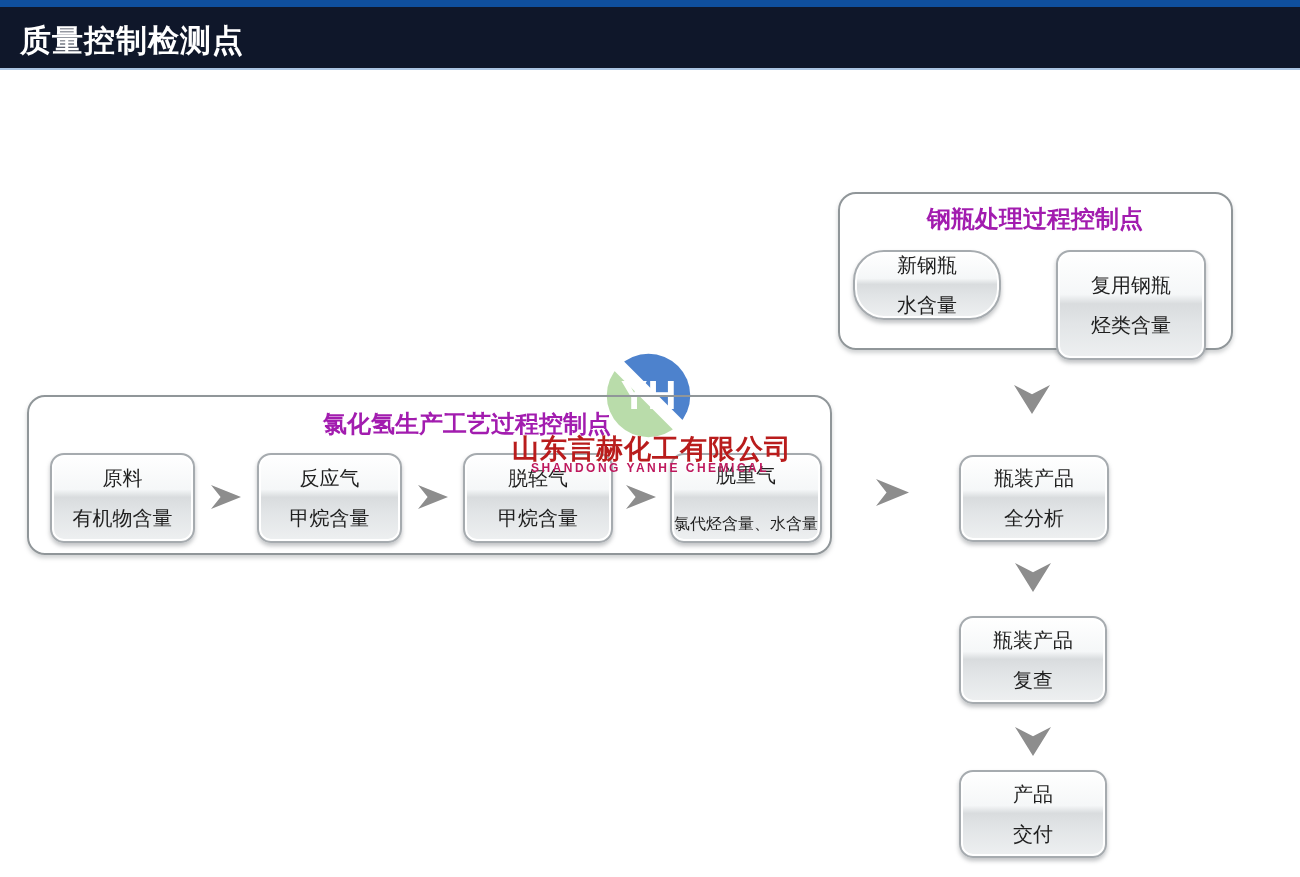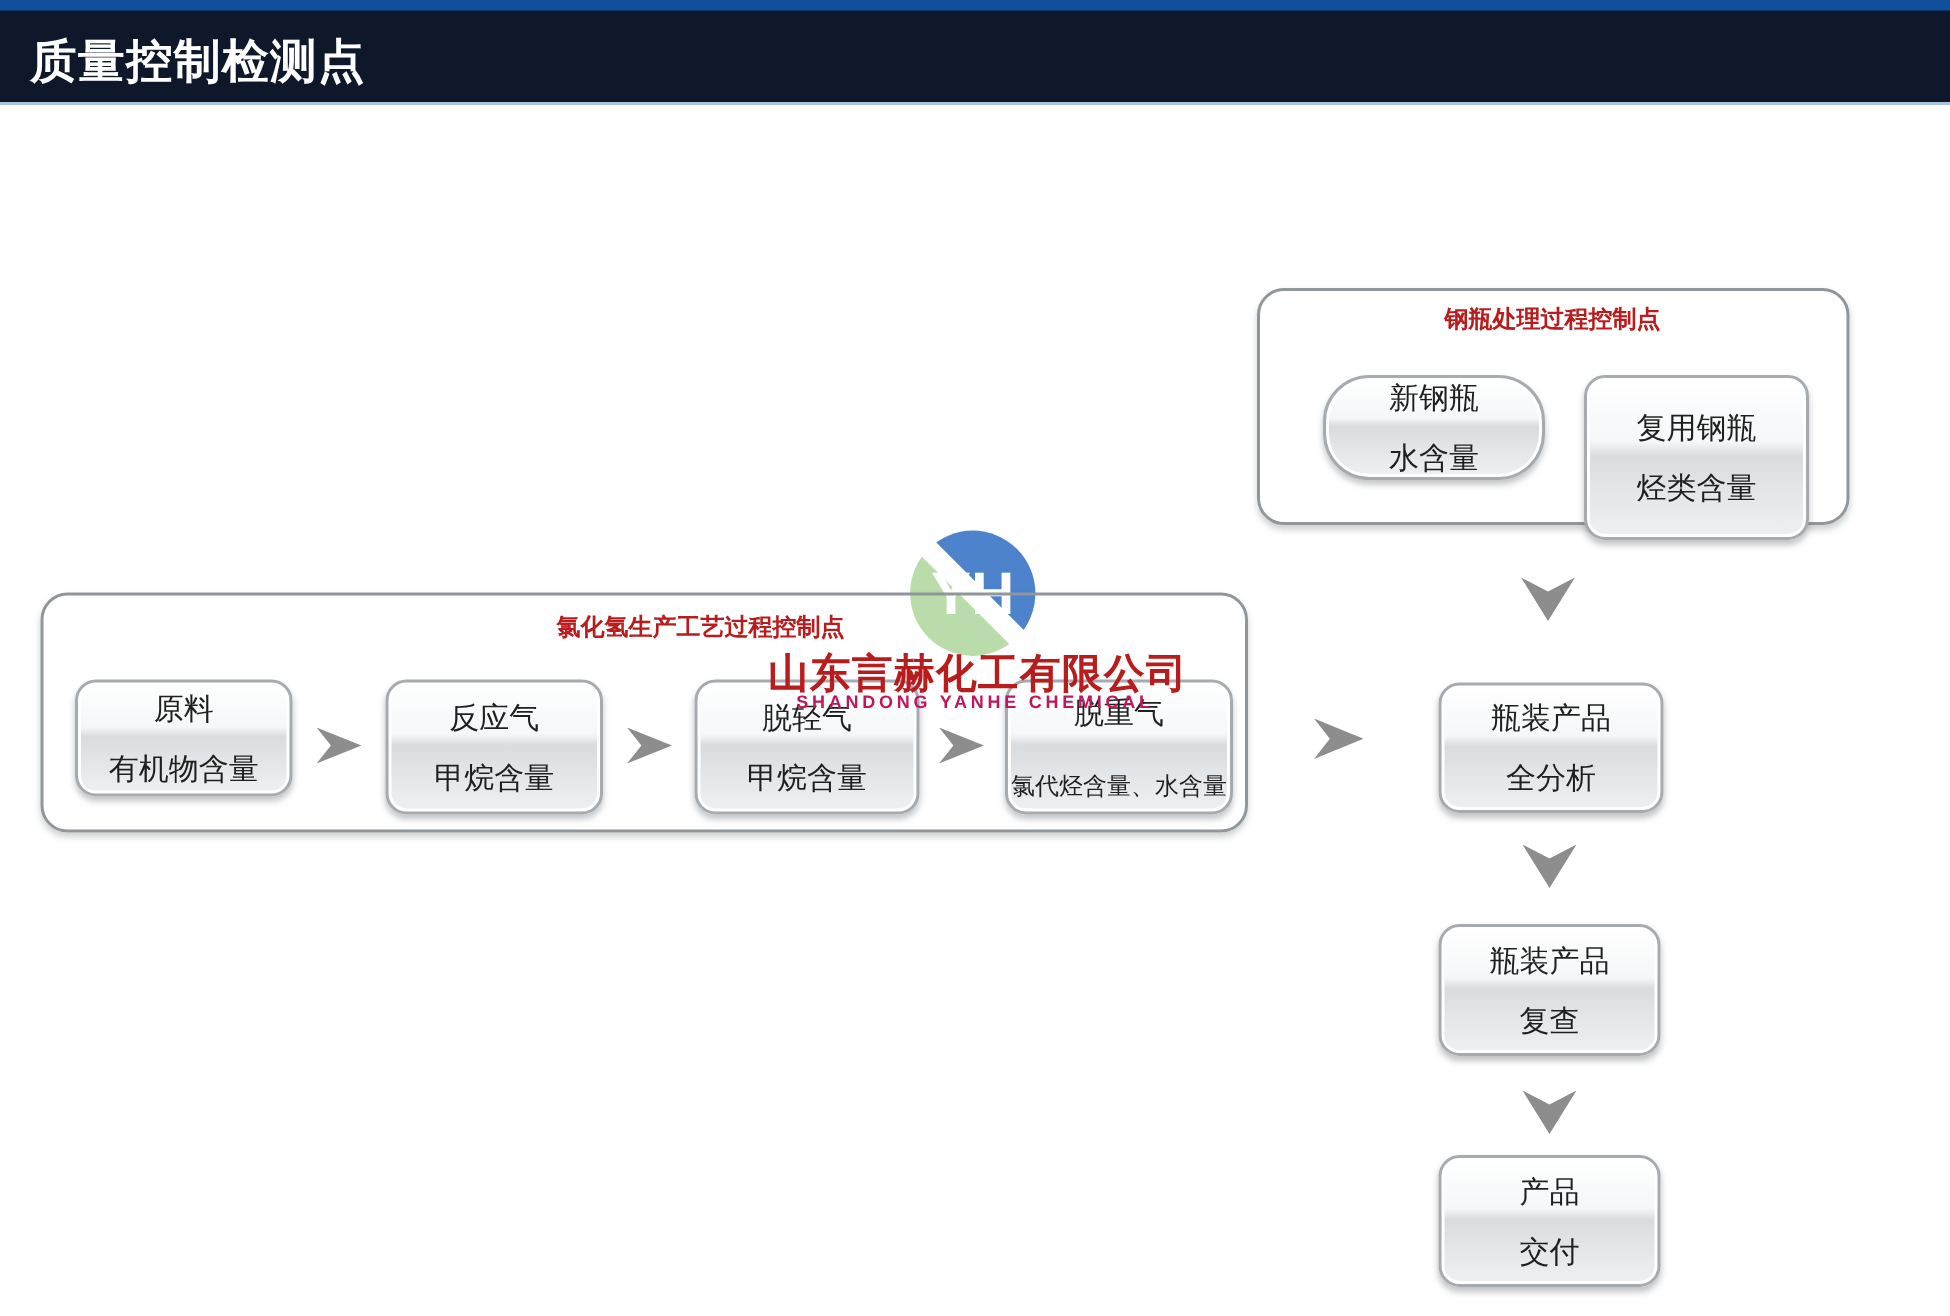--- a/index.html
+++ b/index.html
@@ -38,21 +38,21 @@
   
   .frame{
     position:absolute;border:2px solid #909699;border-radius:18px;
     background:transparent;box-sizing:border-box;
     box-shadow:0 3px 4px rgba(120,125,130,.35);z-index:1;
   }
   .frame-process{left:27px;top:395px;width:805px;height:160px;}
   .frame-cylinder{left:838px;top:192px;width:395px;height:158px;}
   .group-title{
     position:absolute;transform:translateX(-50%);
-    font-size:16px;font-weight:700;color:#b91c1c;white-space:nowrap;z-index:3;
+    font-size:24px;font-weight:700;color:#a21caf;white-space:nowrap;z-index:3;
   }
 
   
   .gbox{
     position:absolute;border-radius:14px;border:2px solid #a6abaf;
     box-sizing:border-box;z-index:2;
     background:linear-gradient(180deg,#ffffff 0%,#f5f7f8 40%,#d9dcde 49%,#e2e5e7 68%,#eef0f1 100%);
     box-shadow:inset 0 0 0 2px #ffffff,0 3px 4px rgba(100,105,110,.4);
     display:flex;flex-direction:column;align-items:center;justify-content:center;
     gap:13px;
@@ -93,33 +93,33 @@
       <text x="50" y="66" font-size="46" font-weight="bold" fill="#ffffff" text-anchor="middle" font-family="Liberation Sans, DejaVu Sans, sans-serif">YH</text>
     </g>
   </svg>
 
   <div class="wm-cn">山东言赫化工有限公司</div>
   <div class="wm-en">SHANDONG YANHE CHEMICAL</div>
 
   <div class="frame frame-cylinder"></div>
   <div class="group-title" style="left:1035px;top:203px;">钢瓶处理过程控制点</div>
 
-  <div class="gbox" style="left:882px;top:250px;width:148px;height:70px;border-radius:31px;">
+  <div class="gbox" style="left:853px;top:250px;width:148px;height:70px;border-radius:31px;">
     <span>新钢瓶</span>
     <span>水含量</span>
   </div>
   <div class="gbox" style="left:1056px;top:250px;width:150px;height:110px;">
     <span>复用钢瓶</span>
     <span>烃类含量</span>
   </div>
 
   <div class="frame frame-process"></div>
   <div class="group-title" style="left:467px;top:408px;">氯化氢生产工艺过程控制点</div>
 
-  <div class="gbox" style="left:50px;top:453px;width:145px;height:78px;">
+  <div class="gbox" style="left:50px;top:453px;width:145px;height:90px;">
     <span>原料</span>
     <span>有机物含量</span>
   </div>
   <div class="arrow-right" style="left:211px;top:485px;"></div>
 
   <div class="gbox" style="left:257px;top:453px;width:145px;height:90px;">
     <span>反应气</span>
     <span>甲烷含量</span>
   </div>
   <div class="arrow-right" style="left:418px;top:485px;"></div>

